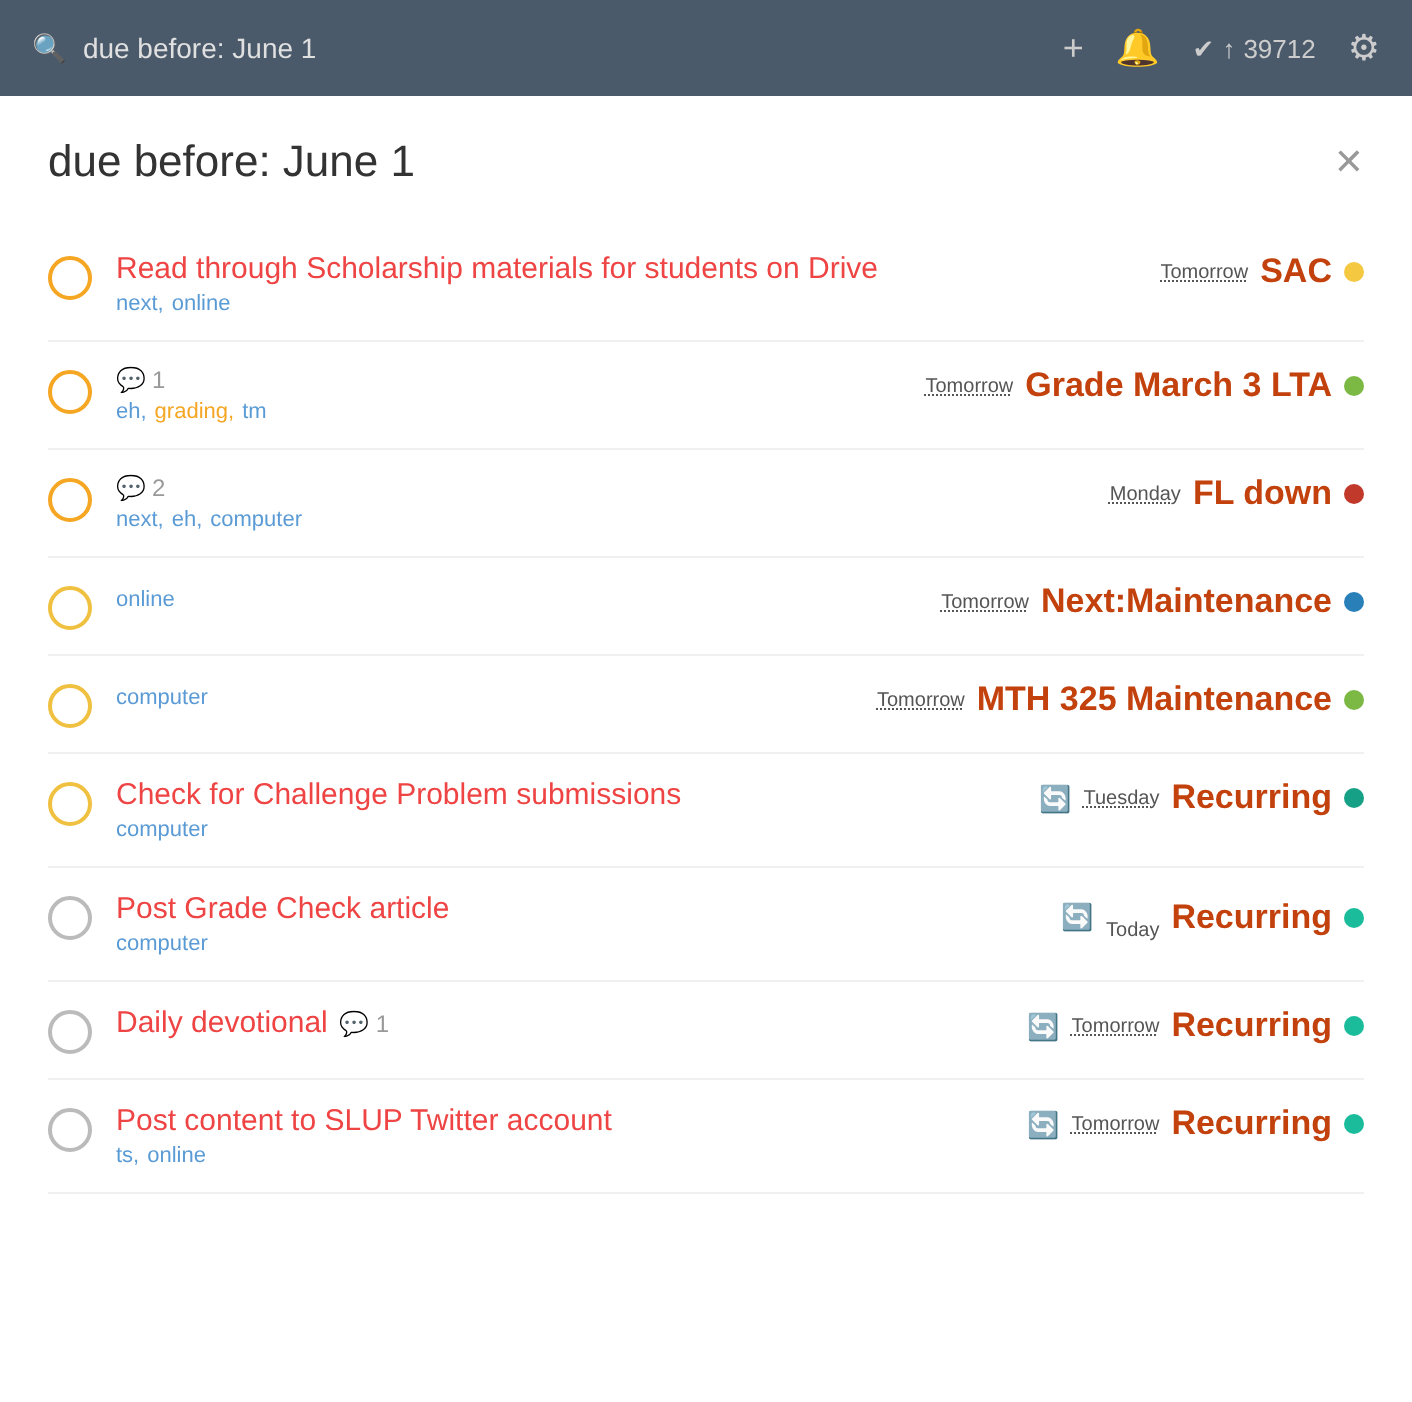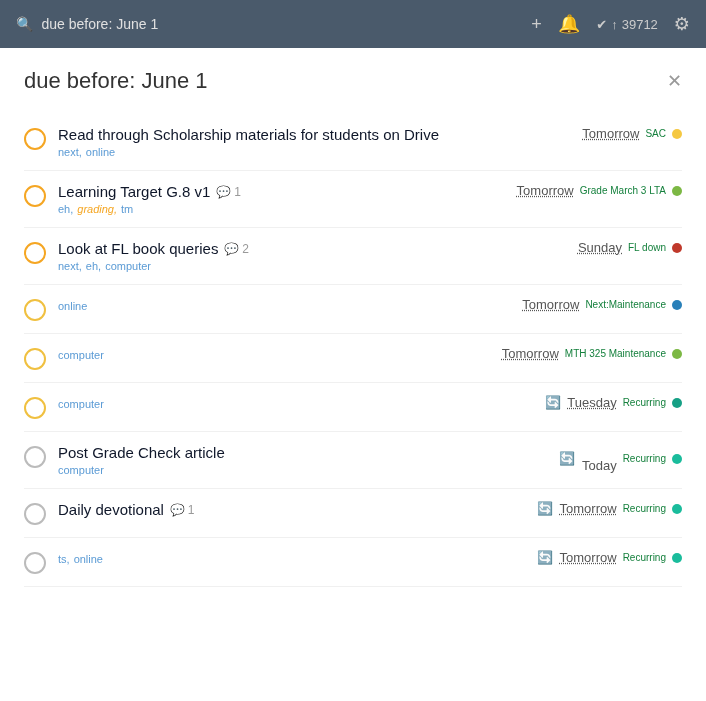--- a/index.html
+++ b/index.html
@@ -108,61 +108,62 @@
       min-width: 0;
     }
     .task-title-row {
       display: flex;
       align-items: center;
       gap: 6px;
       flex-wrap: wrap;
     }
     .task-name {
       font-size: 15px;
-      color: #0f172a;
+      color: #ef4444;
       font-weight: 400;
     }
     .task-comment {
       display: flex;
       align-items: center;
       gap: 3px;
       color: #999;
       font-size: 12px;
     }
     .task-tags {
       display: flex;
       gap: 4px;
       margin-top: 3px;
       flex-wrap: wrap;
     }
     .tag {
       font-size: 11px;
     }
     .tag-blue { color: #5b9bd5; }
-    .tag-orange { color: #f5a623; font-style: italic; }
+    .tag-orange { color: #f5a623; }
 
     .task-meta {
       display: flex;
       align-items: center;
       gap: 6px;
       margin-left: auto;
       flex-shrink: 0;
       padding-left: 12px;
     }
     .task-due {
-      font-size: 13px;
+      font-size: 10px;
       color: #555;
       text-decoration: underline;
       text-decoration-style: dotted;
       white-space: nowrap;
     }
     .task-project {
-      font-size: 10px;
-      color: #15803d;
+      font-size: 17px;
+      color: #c2410c;
       white-space: nowrap;
+      font-weight: bold;
     }
     .task-dot {
       width: 10px;
       height: 10px;
       border-radius: 50%;
       flex-shrink: 0;
     }
     .dot-yellow { background: #f5c842; }
     .dot-green { background: #7cb844; }
     .dot-red { background: #c0392b; }
@@ -218,50 +219,48 @@
         <div class="task-meta">
           <span class="task-due">Tomorrow</span>
           <span class="task-project">SAC</span>
           <div class="task-dot dot-yellow"></div>
         </div>
       </div>
       <div class="task-item">
         <div class="task-checkbox orange"></div>
         <div class="task-body">
           <div class="task-title-row">
-            <span class="task-name">Learning Target G.8 v1</span>
             <span class="task-comment"><span>💬</span> 1</span>
           </div>
           <div class="task-tags">
             <span class="tag tag-blue">eh,</span>
             <span class="tag tag-orange">grading,</span>
             <span class="tag tag-blue">tm</span>
           </div>
         </div>
         <div class="task-meta">
           <span class="task-due">Tomorrow</span>
           <span class="task-project">Grade March 3 LTA</span>
           <div class="task-dot dot-green"></div>
         </div>
       </div>
       <div class="task-item">
         <div class="task-checkbox orange"></div>
         <div class="task-body">
           <div class="task-title-row">
-            <span class="task-name">Look at FL book queries</span>
             <span class="task-comment"><span>💬</span> 2</span>
           </div>
           <div class="task-tags">
             <span class="tag tag-blue">next,</span>
             <span class="tag tag-blue">eh,</span>
             <span class="tag tag-blue">computer</span>
           </div>
         </div>
         <div class="task-meta">
-          <span class="task-due">Sunday</span>
+          <span class="task-due">Monday</span>
           <span class="task-project">FL down</span>
           <div class="task-dot dot-red"></div>
         </div>
       </div>
       <div class="task-item">
         <div class="task-checkbox yellow"></div>
         <div class="task-body">
           <div class="task-tags">
             <span class="tag tag-blue">online</span>
           </div>
@@ -281,20 +280,23 @@
         </div>
         <div class="task-meta">
           <span class="task-due">Tomorrow</span>
           <span class="task-project">MTH 325 Maintenance</span>
           <div class="task-dot dot-green"></div>
         </div>
       </div>
       <div class="task-item">
         <div class="task-checkbox yellow"></div>
         <div class="task-body">
+          <div class="task-title-row">
+            <span class="task-name">Check for Challenge Problem submissions</span>
+          </div>
           <div class="task-tags">
             <span class="tag tag-blue">computer</span>
           </div>
         </div>
         <div class="task-meta">
           <span class="recurring-icon">🔄</span>
           <span class="task-due">Tuesday</span>
           <span class="task-project">Recurring</span>
           <div class="task-dot dot-teal"></div>
         </div>
@@ -327,20 +329,23 @@
         <div class="task-meta">
           <span class="recurring-icon">🔄</span>
           <span class="task-due">Tomorrow</span>
           <span class="task-project">Recurring</span>
           <div class="task-dot dot-teal2"></div>
         </div>
       </div>
       <div class="task-item">
         <div class="task-checkbox gray"></div>
         <div class="task-body">
+          <div class="task-title-row">
+            <span class="task-name">Post content to SLUP Twitter account</span>
+          </div>
           <div class="task-tags">
             <span class="tag tag-blue">ts,</span>
             <span class="tag tag-blue">online</span>
           </div>
         </div>
         <div class="task-meta">
           <span class="recurring-icon">🔄</span>
           <span class="task-due">Tomorrow</span>
           <span class="task-project">Recurring</span>
           <div class="task-dot dot-teal2"></div>

